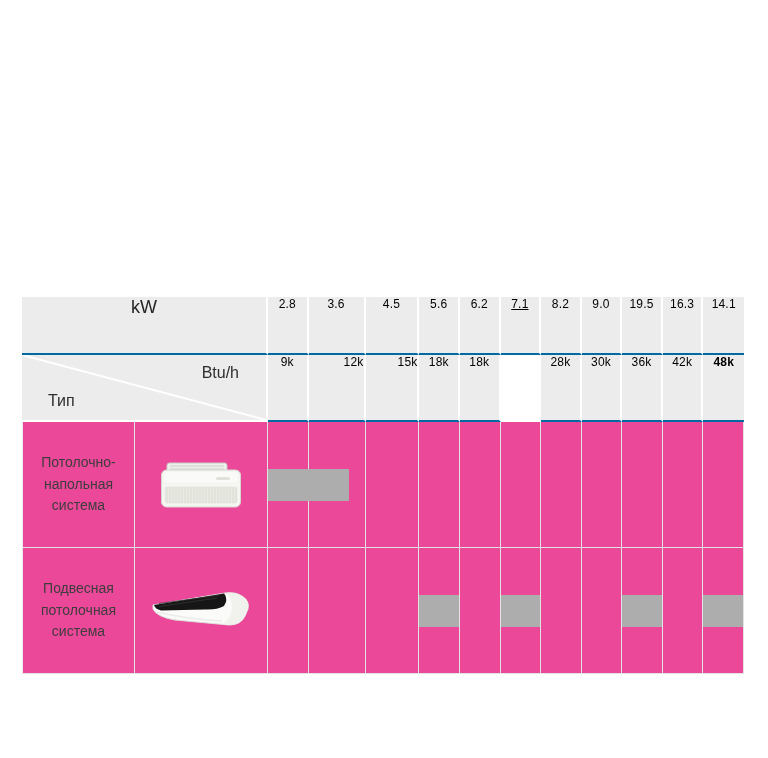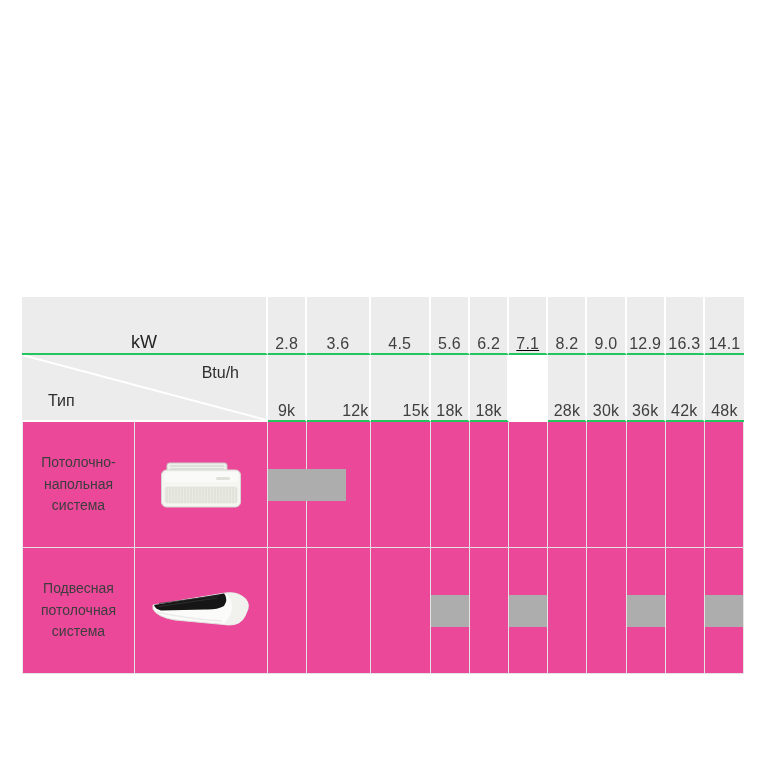--- a/index.html
+++ b/index.html
@@ -23,29 +23,29 @@
     height: 377px;
     display: grid;
     grid-template-columns: 113px 133px repeat(11, 1fr);
     grid-template-rows: 58px 67px 126px 126px;
   }
   .cell { box-sizing: border-box; }
   
   .hdr {
     background: var(--header-bg, #ececec);
     border-right: 2px solid #ffffff;
-    border-bottom: 2px solid #22c55e;
+    border-bottom: 2px solid #0369a1;
     display: flex;
-    align-items: flex-end;
+    align-items: flex-start;
     justify-content: center;
   }
   .hdr.last { border-right: none; }
   .hdr-num {
-    font-size: 16px;
-    color: #404040;
+    font-size: 12px;
+    color: #000000;
     letter-spacing: 0.2px;
   }
   .kw-cell {
     grid-row: 1;
     grid-column: 1 / span 2;
     font-size: 18px;
     font-weight: 500;
     color: #242424;
   }
   .diag-cell {
@@ -180,21 +180,21 @@
       <div class="cell hdr" style="grid-area: 1 / 8; text-decoration: underline;">
         <span class="hdr-num">7.1</span>
       </div>
       <div class="cell hdr" style="grid-area: 1 / 9;">
         <span class="hdr-num">8.2</span>
       </div>
       <div class="cell hdr" style="grid-area: 1 / 10;">
         <span class="hdr-num">9.0</span>
       </div>
       <div class="cell hdr" style="grid-area: 1 / 11;">
-        <span class="hdr-num">12.9</span>
+        <span class="hdr-num">19.5</span>
       </div>
       <div class="cell hdr" style="grid-area: 1 / 12;">
         <span class="hdr-num">16.3</span>
       </div>
       <div class="cell hdr last" style="grid-area: 1 / 13;">
         <span class="hdr-num">14.1</span>
       </div>
       <div class="cell hdr" style="grid-area: 2 / 3;">
         <span class="hdr-num">9k</span>
       </div>
@@ -215,21 +215,21 @@
       </div>
       <div class="cell hdr" style="grid-area: 2 / 10;">
         <span class="hdr-num">30k</span>
       </div>
       <div class="cell hdr" style="grid-area: 2 / 11;">
         <span class="hdr-num">36k</span>
       </div>
       <div class="cell hdr" style="grid-area: 2 / 12;">
         <span class="hdr-num">42k</span>
       </div>
-      <div class="cell hdr last" style="grid-area: 2 / 13;">
+      <div class="cell hdr last" style="grid-area: 2 / 13; font-weight: bold;">
         <span class="hdr-num">48k</span>
       </div>
       <div class="cell body-cell" style="grid-area: 3 / 3;">
         <div class="mark span2"></div>
       </div>
       <div class="cell body-cell" style="grid-area: 3 / 4;"></div>
       <div class="cell body-cell" style="grid-area: 3 / 5;"></div>
       <div class="cell body-cell" style="grid-area: 3 / 6;"></div>
       <div class="cell body-cell" style="grid-area: 3 / 7;"></div>
       <div class="cell body-cell" style="grid-area: 3 / 8;"></div>

